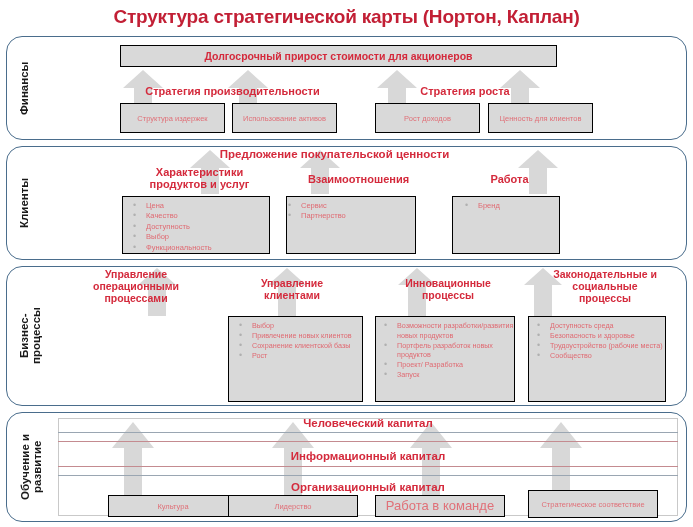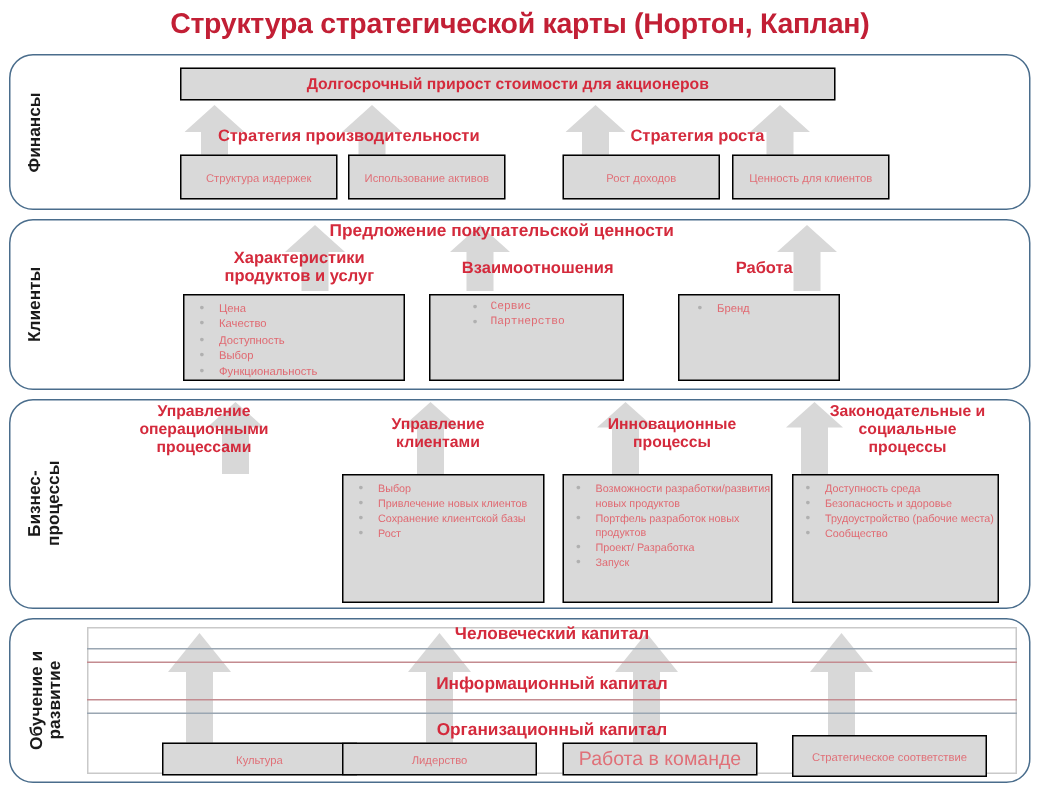--- a/index.html
+++ b/index.html
@@ -174,21 +174,21 @@
   <div class="gbox" style="left:122px; top:196px; width:148px; height:58px;">
     <ul class="bullets" style="left:10px; top:4px; font-size:7.5px;">
         <li>Цена</li>
         <li>Качество</li>
         <li>Доступность</li>
         <li>Выбор</li>
         <li>Функциональность</li>
       </ul>
   </div>
   <div class="gbox" style="left:286px; top:196px; width:130px; height:58px;">
-    <ul class="bullets" style="left:27px; top:4px; font-size:7.5px;font-family:Liberation Mono, monospace;">
+    <ul class="bullets" style="left:1px; top:4px; font-size:7.5px;">
         <li>Сервис</li>
         <li>Партнерство</li>
       </ul>
   </div>
   <div class="gbox" style="left:452px; top:196px; width:108px; height:58px;">
     <ul class="bullets" style="left:12px; top:4px; font-size:7.5px;">
         <li>Бренд</li>
       </ul>
   </div>
 

